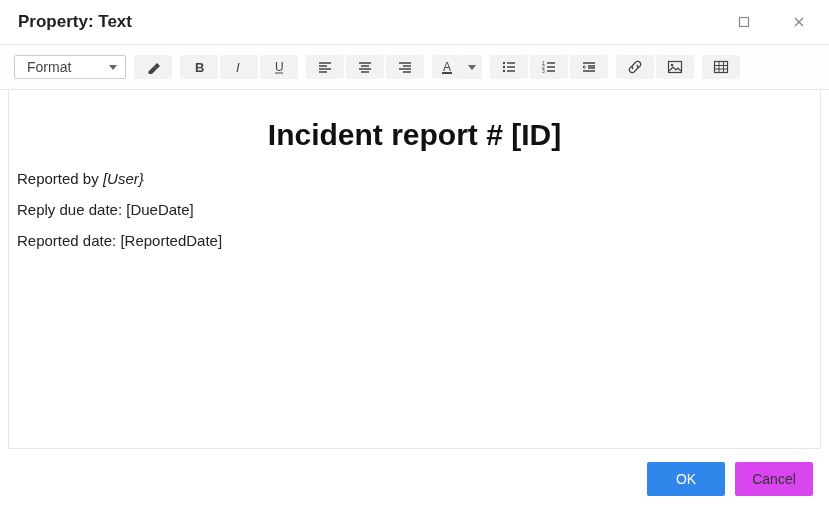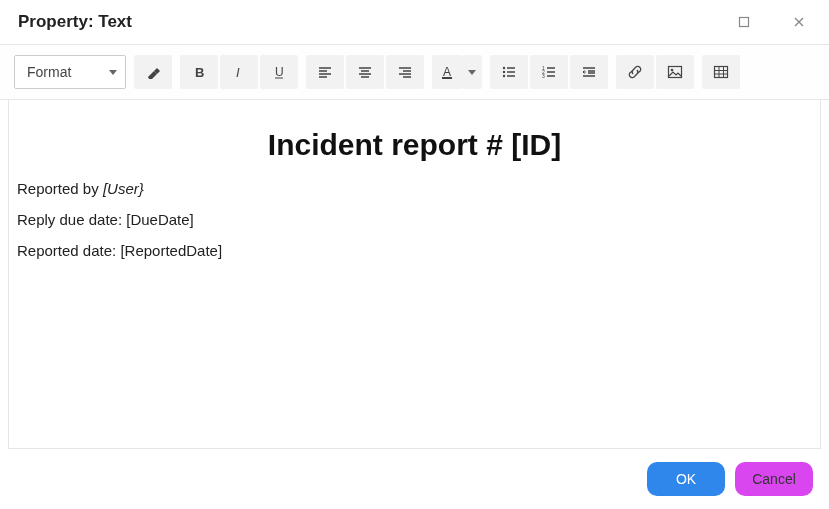--- a/index.html
+++ b/index.html
@@ -38,21 +38,21 @@
     padding: 10px 14px;
     background: #fefefe;
   }
   .toolbar {
     display: flex; align-items: center; gap: 8px;
   }
   .tb-group {
     display: flex; gap: 2px;
   }
   .tb-btn, .tb-select {
-    height: 34px;
+    height: 24px;
     background: #f2f2f2;
     border: none;
     display: flex; align-items: center; justify-content: center;
     color: #444; cursor: pointer;
     border-radius: 2px;
   }
   .tb-btn { width: 38px; }
   .tb-select {
     width: 112px; padding: 0 8px 0 12px;
     justify-content: space-between;
@@ -93,21 +93,21 @@
   .priority-val { color: #d9a400; }
   .italic { font-style: italic; }
 
   .footer {
     height: 60px;
     display:flex; justify-content:flex-end; align-items:center;
     gap: 10px; padding: 0 16px;
   }
   .btn {
     min-width: 78px; height: 34px;
-    border: none; border-radius: 10px;
+    border: none; border-radius: 2px;
     font-size: 14px; cursor: pointer;
     display:flex;align-items:center;justify-content:center;
   }
   .btn-primary { background:#2f86eb; color:#fff; }
   .btn-default { background:#d946ef; color:#333; }
 </style>
 </head>
 <body>
 
 <div class="dialog">

